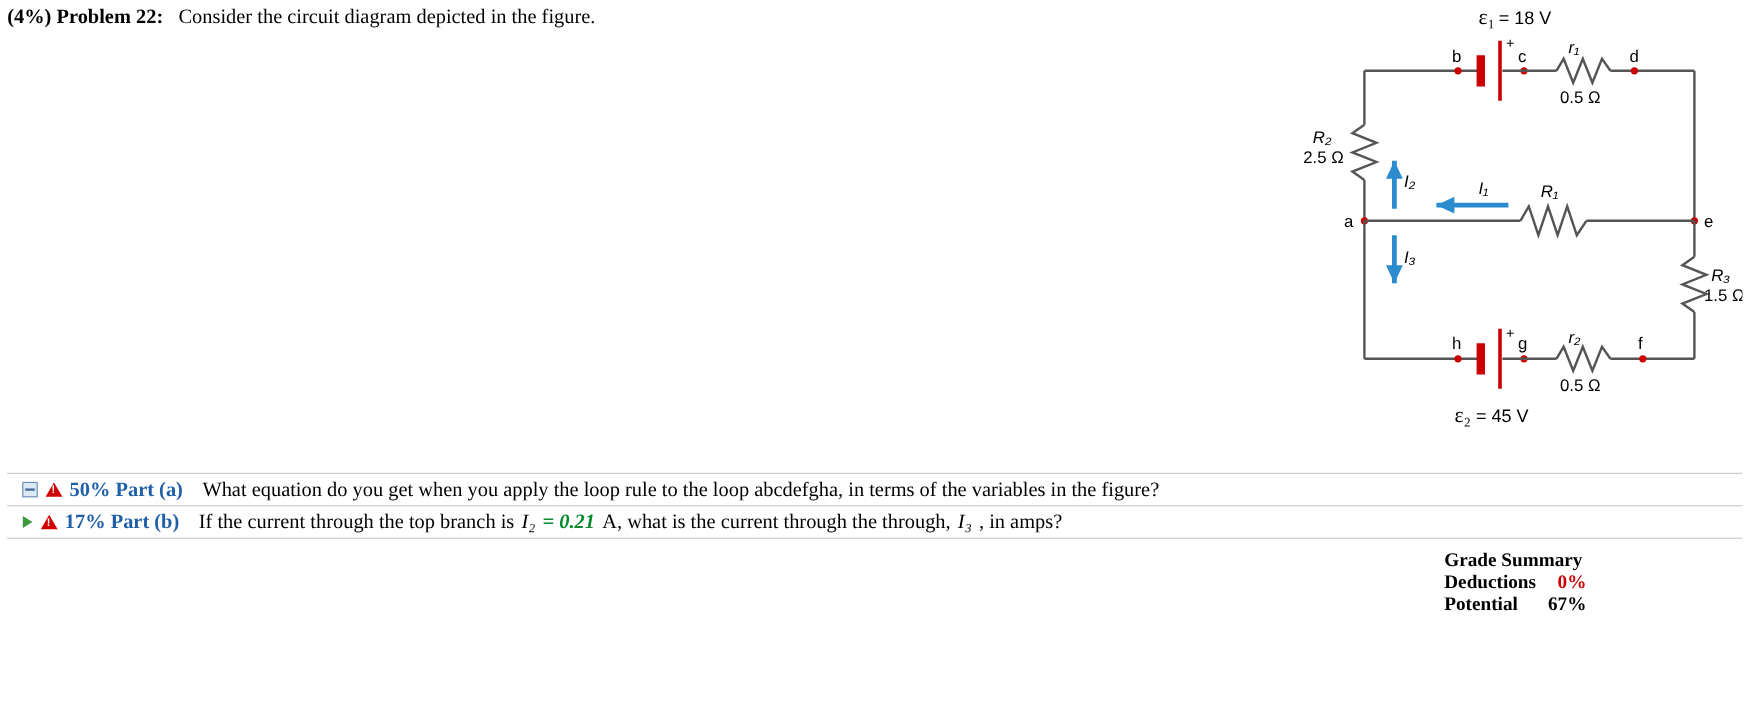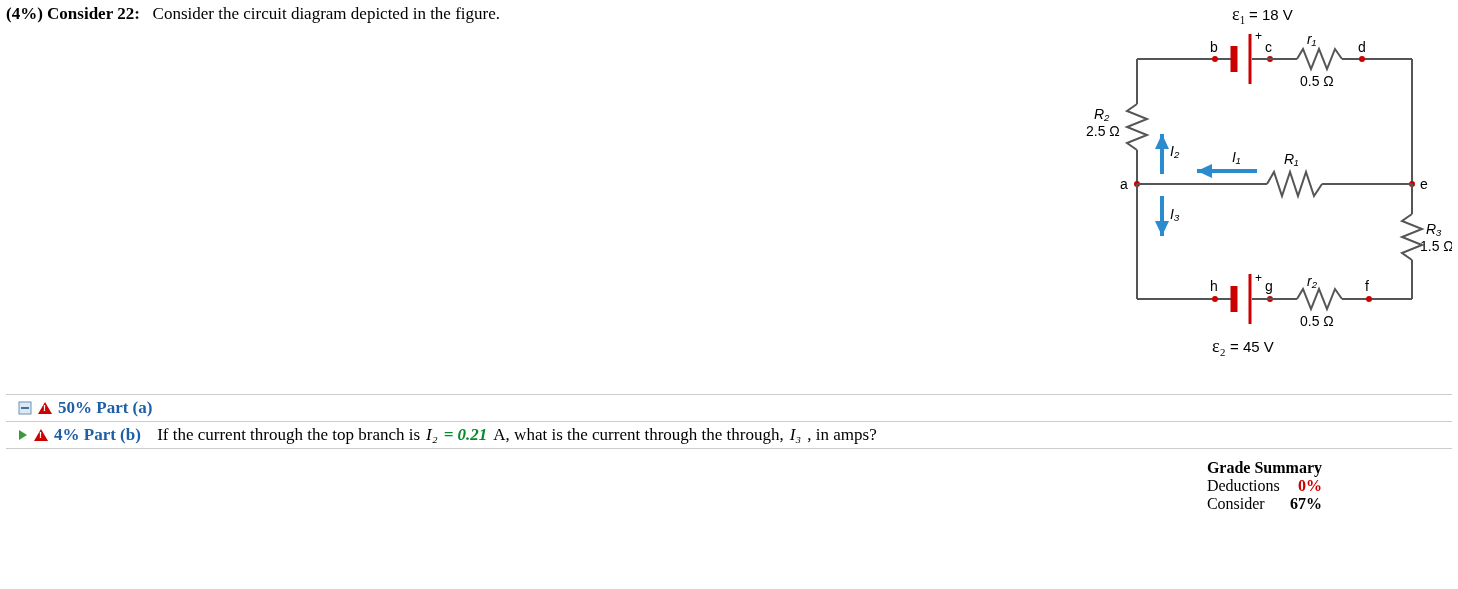--- a/index.html
+++ b/index.html
@@ -80,32 +80,32 @@
     padding: 2px 4px;
     box-sizing: border-box;
   }
   .grade {
     position: absolute;
     right: 120px;
     font-family: "Times New Roman", serif;
     font-size: 16px;
   }
   .grade table { border-collapse: collapse; }
-  .grade td { padding: 0 10px 0 0; }
+  .grade td { padding: 0 10px 0 0; font-weight: bold; }
   .ital { font-style: italic; }
   .given { color: #058a2e; font-weight: bold; font-style: italic; }
   .bottom-wrap { position: relative; margin-top: 10px; min-height: 70px;}
 </style>
 </head>
 <body>
 
 <div class="top-row">
   <div class="prompt">
     <span class="weight">(4%)</span>
-    <span class="label">Consider 22:</span>
+    <span class="label">Problem 22:</span>
     &nbsp;
     <span>Consider the circuit diagram depicted in the figure.</span>
   </div>
 
   <div class="figure">
     <svg width="370" height="360" viewBox="0 0 370 360" font-family="Arial,Helvetica,sans-serif">
 
       <text x="150" y="16" font-size="18" font-family="serif">ε₁</text>
       <text x="167" y="16" font-size="15">= 18 V</text>
 
@@ -194,44 +194,44 @@
 </div>
 
 <div class="parts">
   <div class="part-row">
     <svg class="mini-icon" viewBox="0 0 14 14">
       <rect x="1" y="1" width="12" height="12" fill="#dbe9f5" stroke="#6d90b8"></rect>
       <rect x="3" y="6" width="8" height="2" fill="#4a6d96"></rect>
     </svg>
     <span class="warn"></span>
     <span class="part-label">50% Part (a)</span>
-    &nbsp;
+    &nbsp;<span>What equation do you get when you apply the loop rule to the loop abcdefgha, in terms of the variables in the figure?</span>
   </div>
   <div class="part-row">
     <svg class="tri-icon" viewBox="0 0 10 12">
       <polygon points="1,1 9,6 1,11" fill="#3a9a3a"></polygon>
     </svg>
     <span class="warn"></span>
-    <span class="part-label">4% Part (b)</span>
+    <span class="part-label">17% Part (b)</span>
     &nbsp;<span>If the current through the top branch is </span><span class="ital">I₂</span><span class="given"> = 0.21 </span><span>A, what is the current through the through, </span><span class="ital">I₃</span><span>, in amps?</span>
   </div>
 </div>
 
 <div class="bottom-wrap">
 
   <div class="grade">
     <table>
       <tbody>
           <tr>
             <td colspan="2" style="font-weight:bold;">Grade Summary</td>
           </tr>
       <tr>
         <td>Deductions</td>
         <td style="text-align:right;color:#c00;font-weight:bold;">0%</td>
       </tr>
       <tr>
-        <td>Consider</td>
+        <td>Potential</td>
         <td style="text-align:right;font-weight:bold;">67%</td>
       </tr>
     </tbody>
       </table>
   </div>
 </div>
 
 </body></html>

